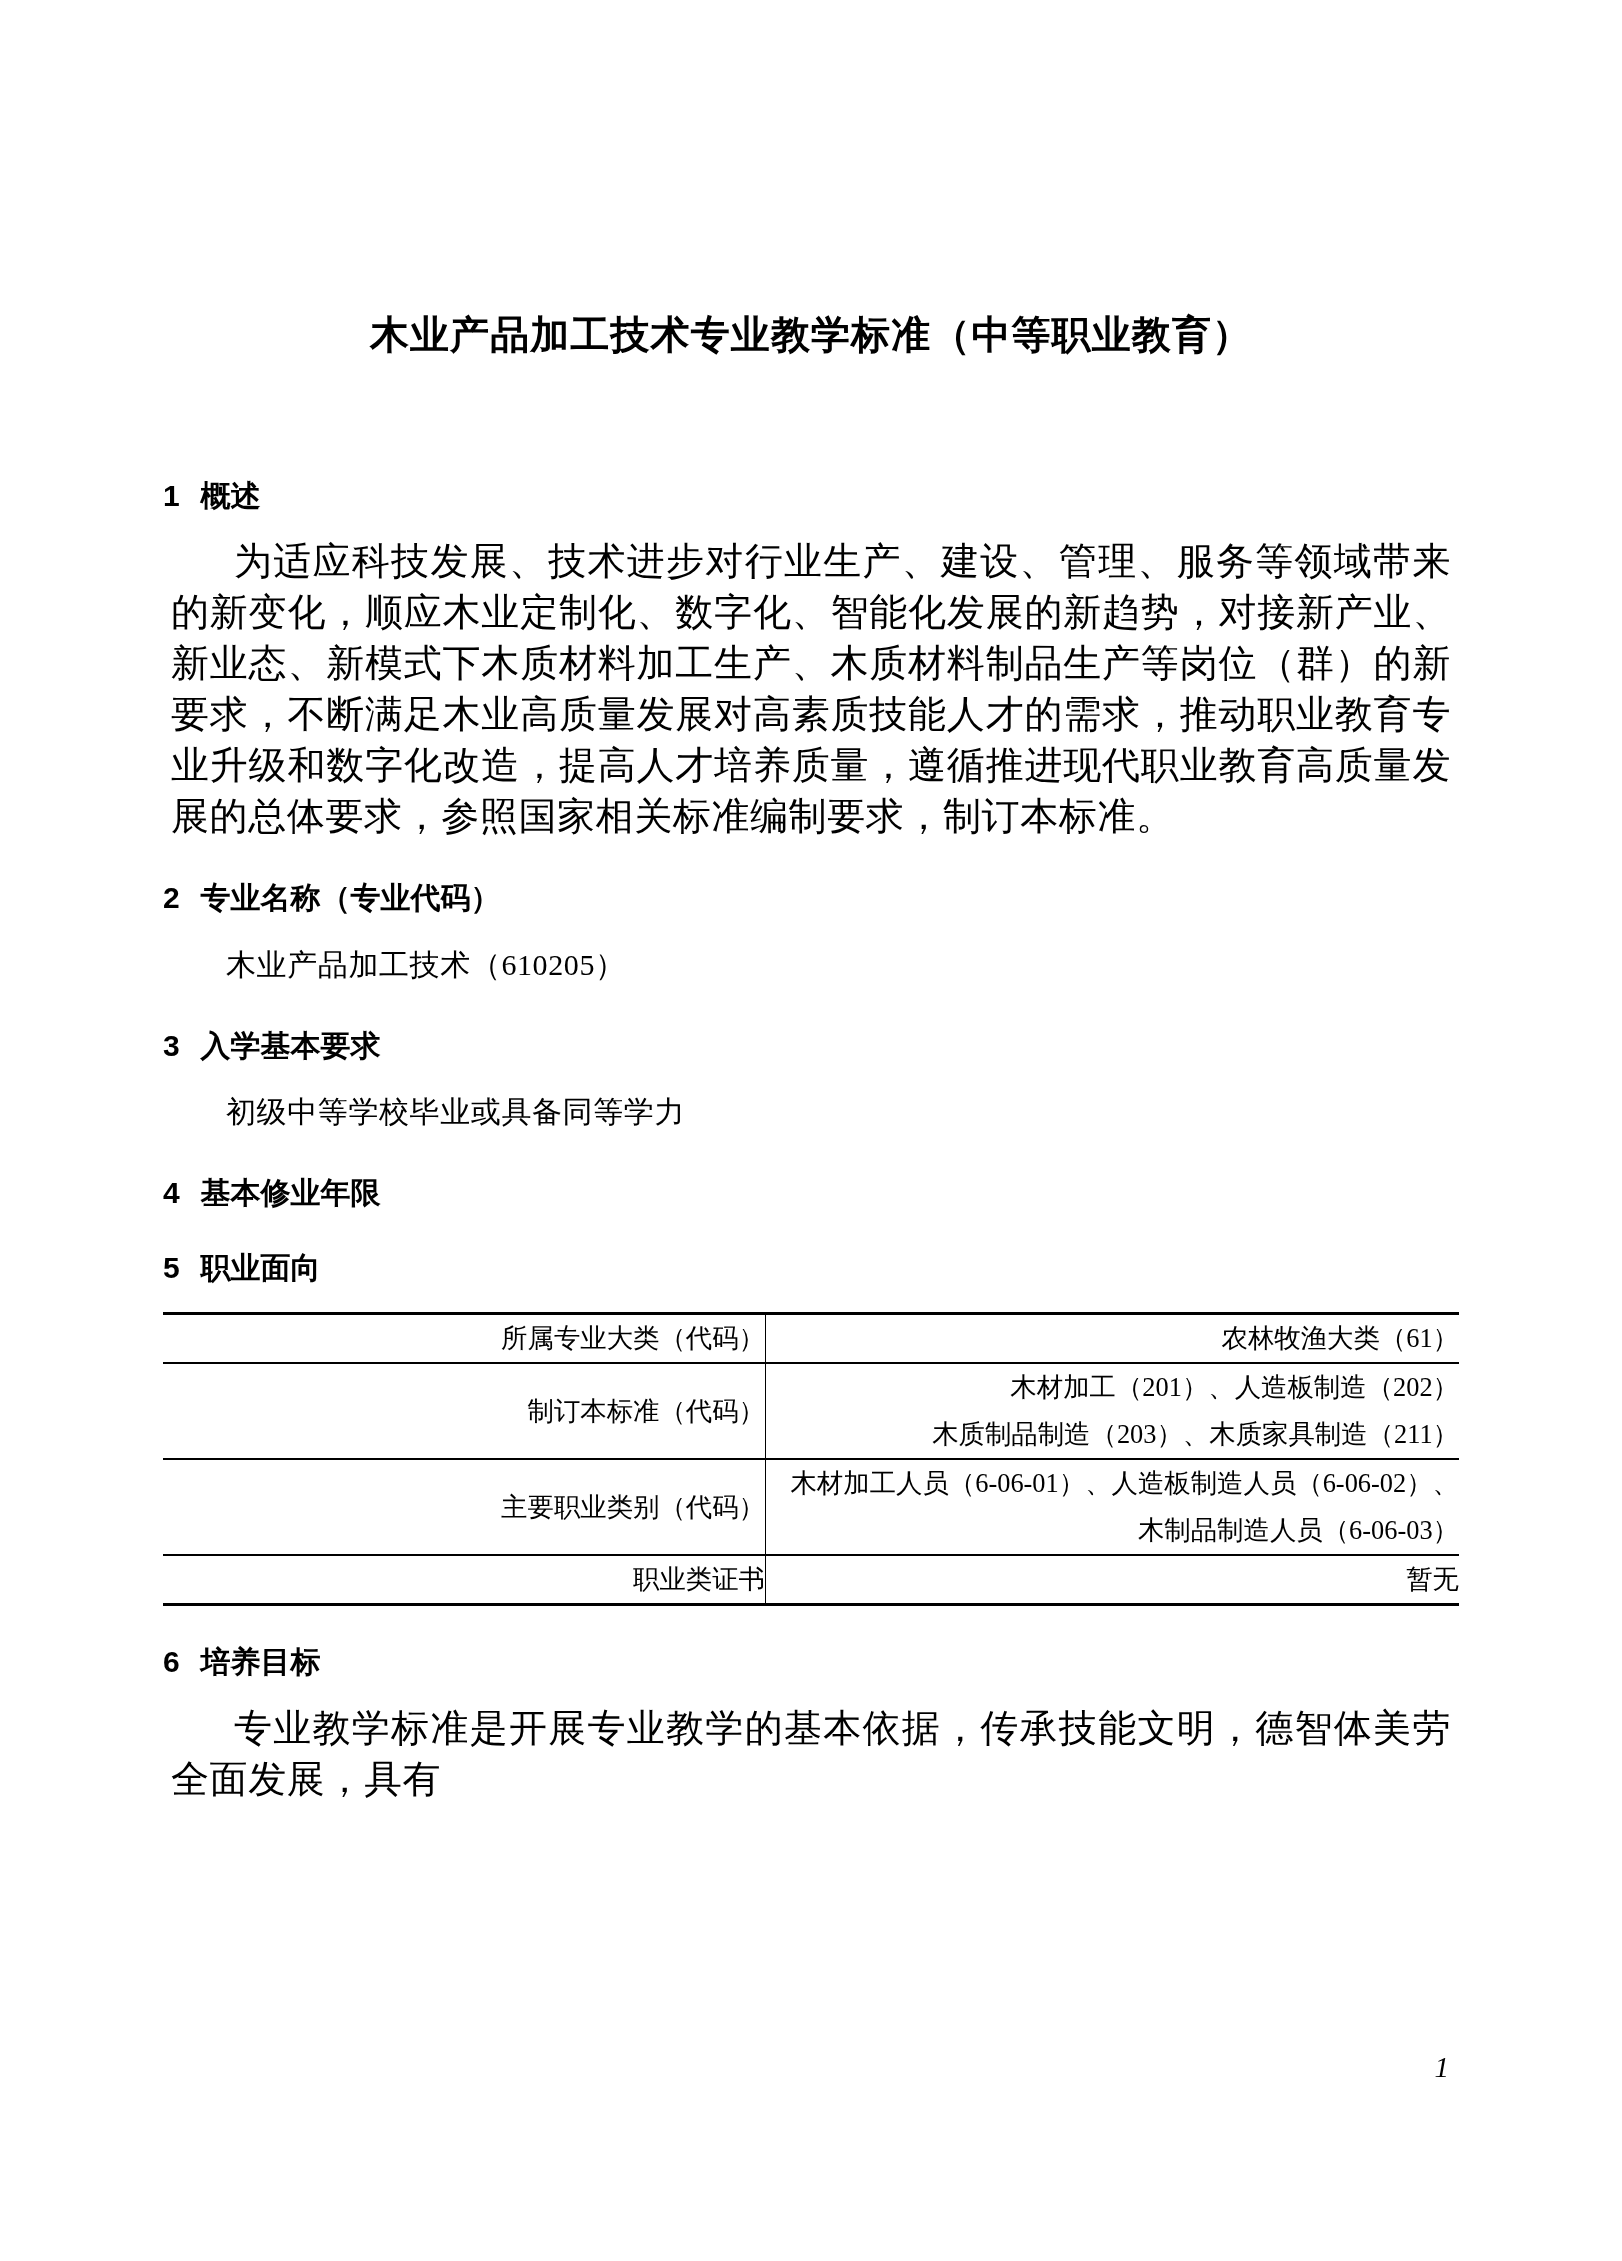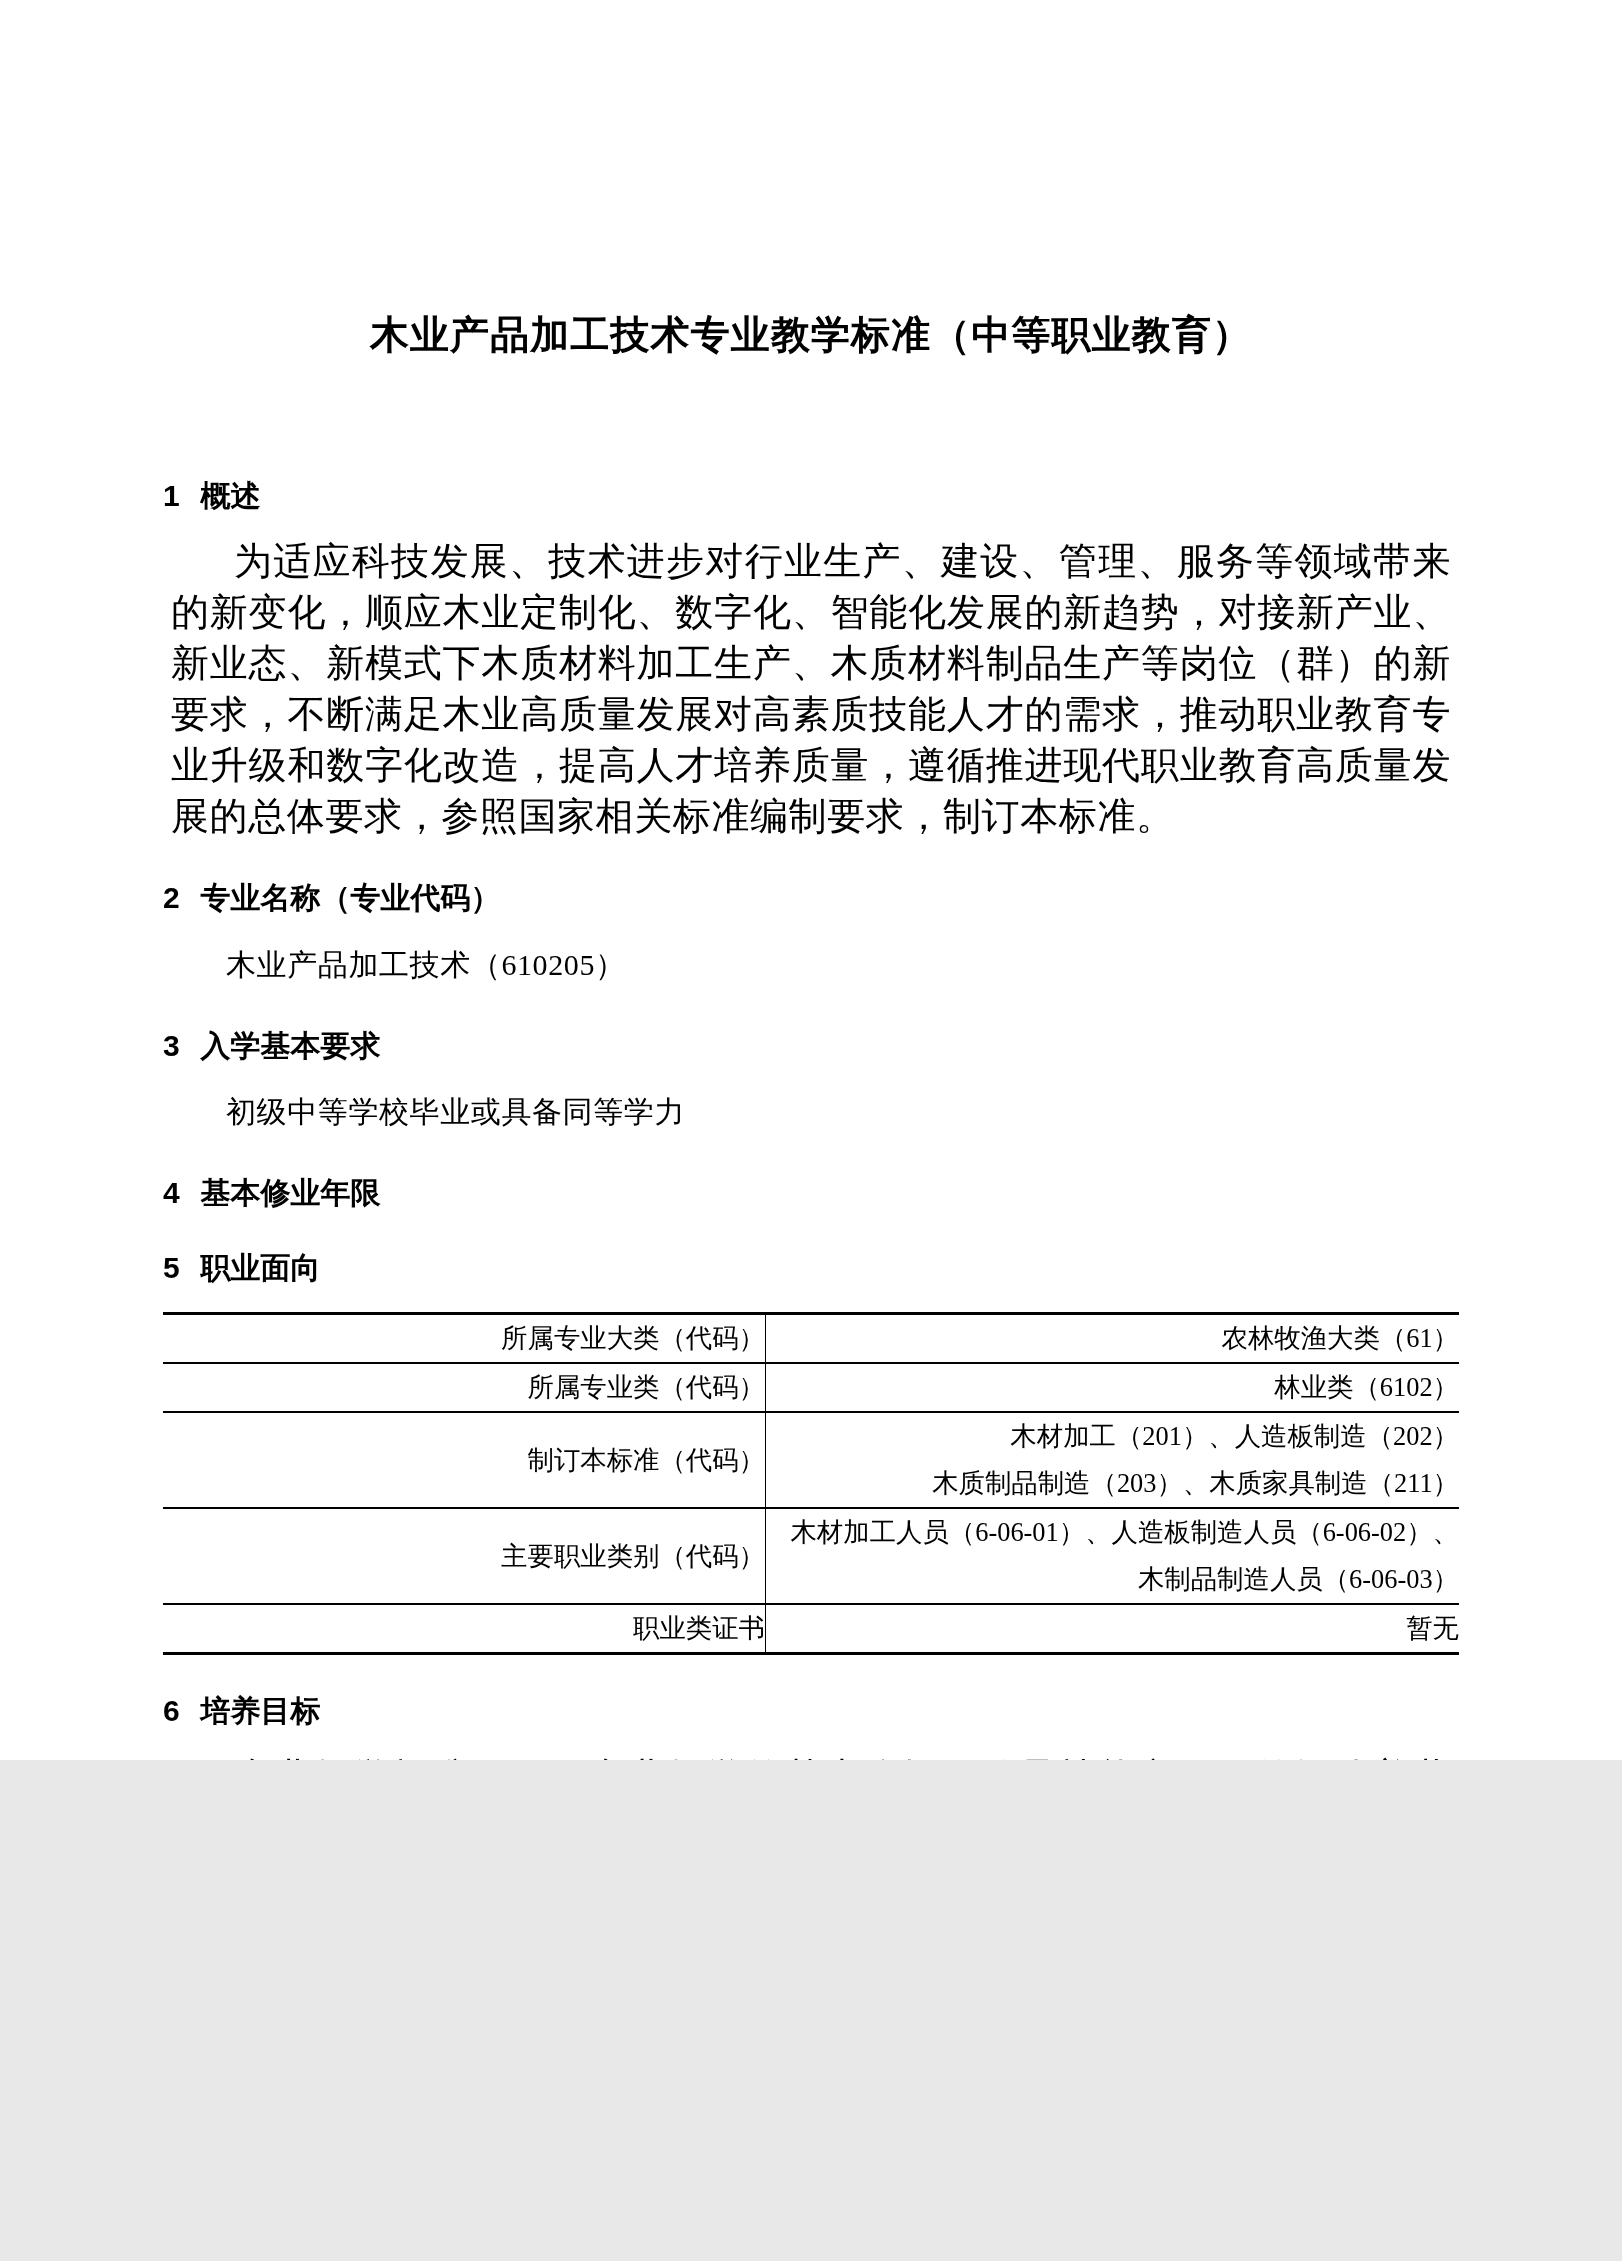--- a/index.html
+++ b/index.html
@@ -1,18 +1,18 @@
 <!DOCTYPE html>
 <html style="font-size:9px"><head>
 <meta charset="utf-8">
 <style>
   html,body{margin:0;padding:0;background:#e8e8e8;}
   .page{
     position:relative;
-    width:1622px;height:1760px;
+    width:1622px;height:2261px;
     background:#ffffff;
     box-sizing:border-box;
     padding:308px 163px 0 163px;
     color:#000;
     font-family:"Liberation Serif","DejaVu Serif",serif;
     overflow:hidden;
   }
   .doc-title{
     font-size:39px;
     font-weight:bold;
@@ -119,27 +119,20 @@
   <table class="career">
     <tbody>
       <tr>
         <td class="t-label">所属专业大类（代码）</td>
         <td class="t-value">
           <div>农林牧渔大类（61）</div>
 
         </td>
       </tr>
       <tr>
-        <td class="t-label">所属专业类（代码）</td>
-        <td class="t-value">
-          <div>林业类（6102）</div>
-
-        </td>
-      </tr>
-      <tr>
         <td class="t-label">制订本标准（代码）</td>
         <td class="t-value">
           <div>木材加工（201）、人造板制造（202）</div>
           <div>木质制品制造（203）、木质家具制造（211）</div>
         </td>
       </tr>
       <tr>
         <td class="t-label">主要职业类别（代码）</td>
         <td class="t-value">
           <div>木材加工人员（6-06-01）、人造板制造人员（6-06-02）、</div>

